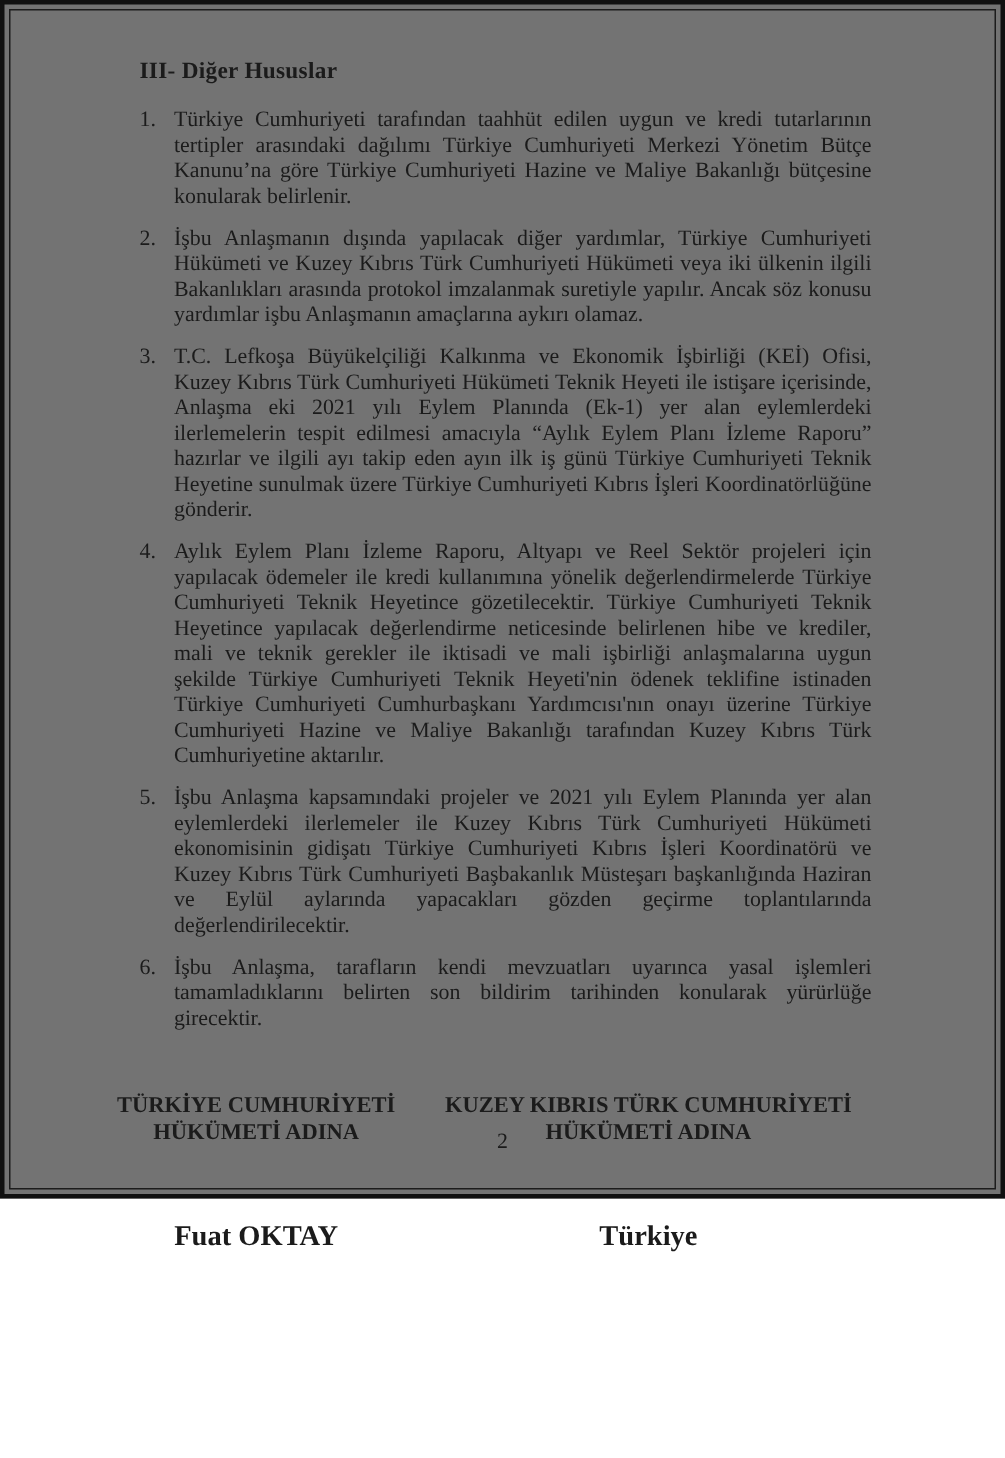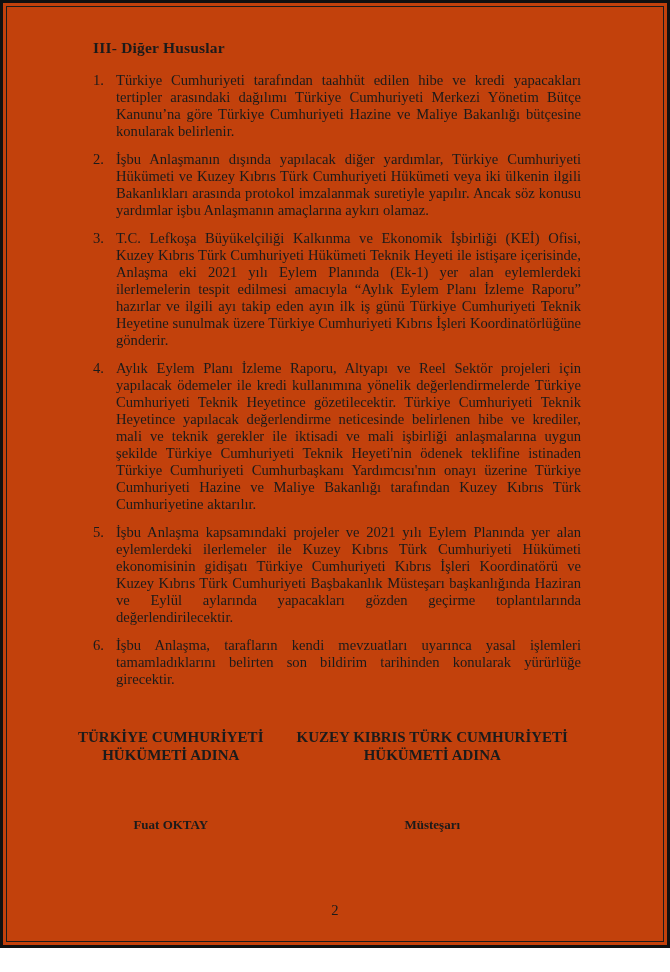--- a/index.html
+++ b/index.html
@@ -10,24 +10,24 @@
   body {
     width: 670px;
     height: 972px;
     font-family: "Liberation Serif", "DejaVu Serif", serif;
     color: #1b1b1b;
     overflow: hidden;
   }
   .page {
     position: relative;
     width: 670px;
-    height: 948px;
+    height: 799px;
     box-sizing: border-box;
     border: 3px solid #101010;
-    background: #c2410c;
+    background: #737373;
   }
   .inner-frame {
     position: absolute;
     inset: 3px;
     border: 1px solid #1c1c1c;
     pointer-events: none;
   }
   .content {
     position: absolute;
     left: 90px;
@@ -67,21 +67,21 @@
     text-align: center;
     font-weight: bold;
   }
   .sig-headers {
     margin-top: 40px;
     font-size: 15px;
     line-height: 18px;
   }
   .sig-names {
     margin-top: 52px;
-    font-size: 13px;
+    font-size: 19px;
     line-height: 18px;
   }
   .sig-left {
     width: 235px;
     margin-left: -35px;
     font-family: Liberation Serif, serif;
   }
   .sig-right {
     width: 310px;
   }
@@ -99,21 +99,21 @@
 
 <div class="page">
   <div class="inner-frame"></div>
 
   <div class="content">
     <h1 class="heading">III- Diğer Hususlar</h1>
 
     <div class="clause-list">
       <div class="item">
         <span class="num">1.</span>
-        <span class="txt">Türkiye Cumhuriyeti tarafından taahhüt edilen hibe ve kredi yapacakları tertipler arasındaki dağılımı Türkiye Cumhuriyeti Merkezi Yönetim Bütçe Kanunu’na göre Türkiye Cumhuriyeti Hazine ve Maliye Bakanlığı bütçesine konularak belirlenir.</span>
+        <span class="txt">Türkiye Cumhuriyeti tarafından taahhüt edilen uygun ve kredi tutarlarının tertipler arasındaki dağılımı Türkiye Cumhuriyeti Merkezi Yönetim Bütçe Kanunu’na göre Türkiye Cumhuriyeti Hazine ve Maliye Bakanlığı bütçesine konularak belirlenir.</span>
       </div>
       <div class="item">
         <span class="num">2.</span>
         <span class="txt">İşbu Anlaşmanın dışında yapılacak diğer yardımlar, Türkiye Cumhuriyeti Hükümeti ve Kuzey Kıbrıs Türk Cumhuriyeti Hükümeti veya iki ülkenin ilgili Bakanlıkları arasında protokol imzalanmak suretiyle yapılır. Ancak söz konusu yardımlar işbu Anlaşmanın amaçlarına aykırı olamaz.</span>
       </div>
       <div class="item">
         <span class="num">3.</span>
         <span class="txt">T.C. Lefkoşa Büyükelçiliği Kalkınma ve Ekonomik İşbirliği (KEİ) Ofisi, Kuzey Kıbrıs Türk Cumhuriyeti Hükümeti Teknik Heyeti ile istişare içerisinde, Anlaşma eki 2021 yılı Eylem Planında (Ek-1) yer alan eylemlerdeki ilerlemelerin tespit edilmesi amacıyla “Aylık Eylem Planı İzleme Raporu” hazırlar ve ilgili ayı takip eden ayın ilk iş günü Türkiye Cumhuriyeti Teknik Heyetine sunulmak üzere Türkiye Cumhuriyeti Kıbrıs İşleri Koordinatörlüğüne gönderir.</span>
       </div>
       <div class="item">
@@ -140,19 +140,19 @@
         <div>KUZEY KIBRIS TÜRK CUMHURİYETİ</div>
         <div>HÜKÜMETİ ADINA</div>
       </div>
     </div>
 
     <div class="sig-row sig-names">
       <div class="sig-left">
         <div>Fuat OKTAY</div>
       </div>
       <div class="sig-right">
-        <div>Müsteşarı</div>
+        <div>Türkiye</div>
       </div>
     </div>
   </div>
 
   <div class="page-number">2</div>
 </div>
 
 </body></html>

